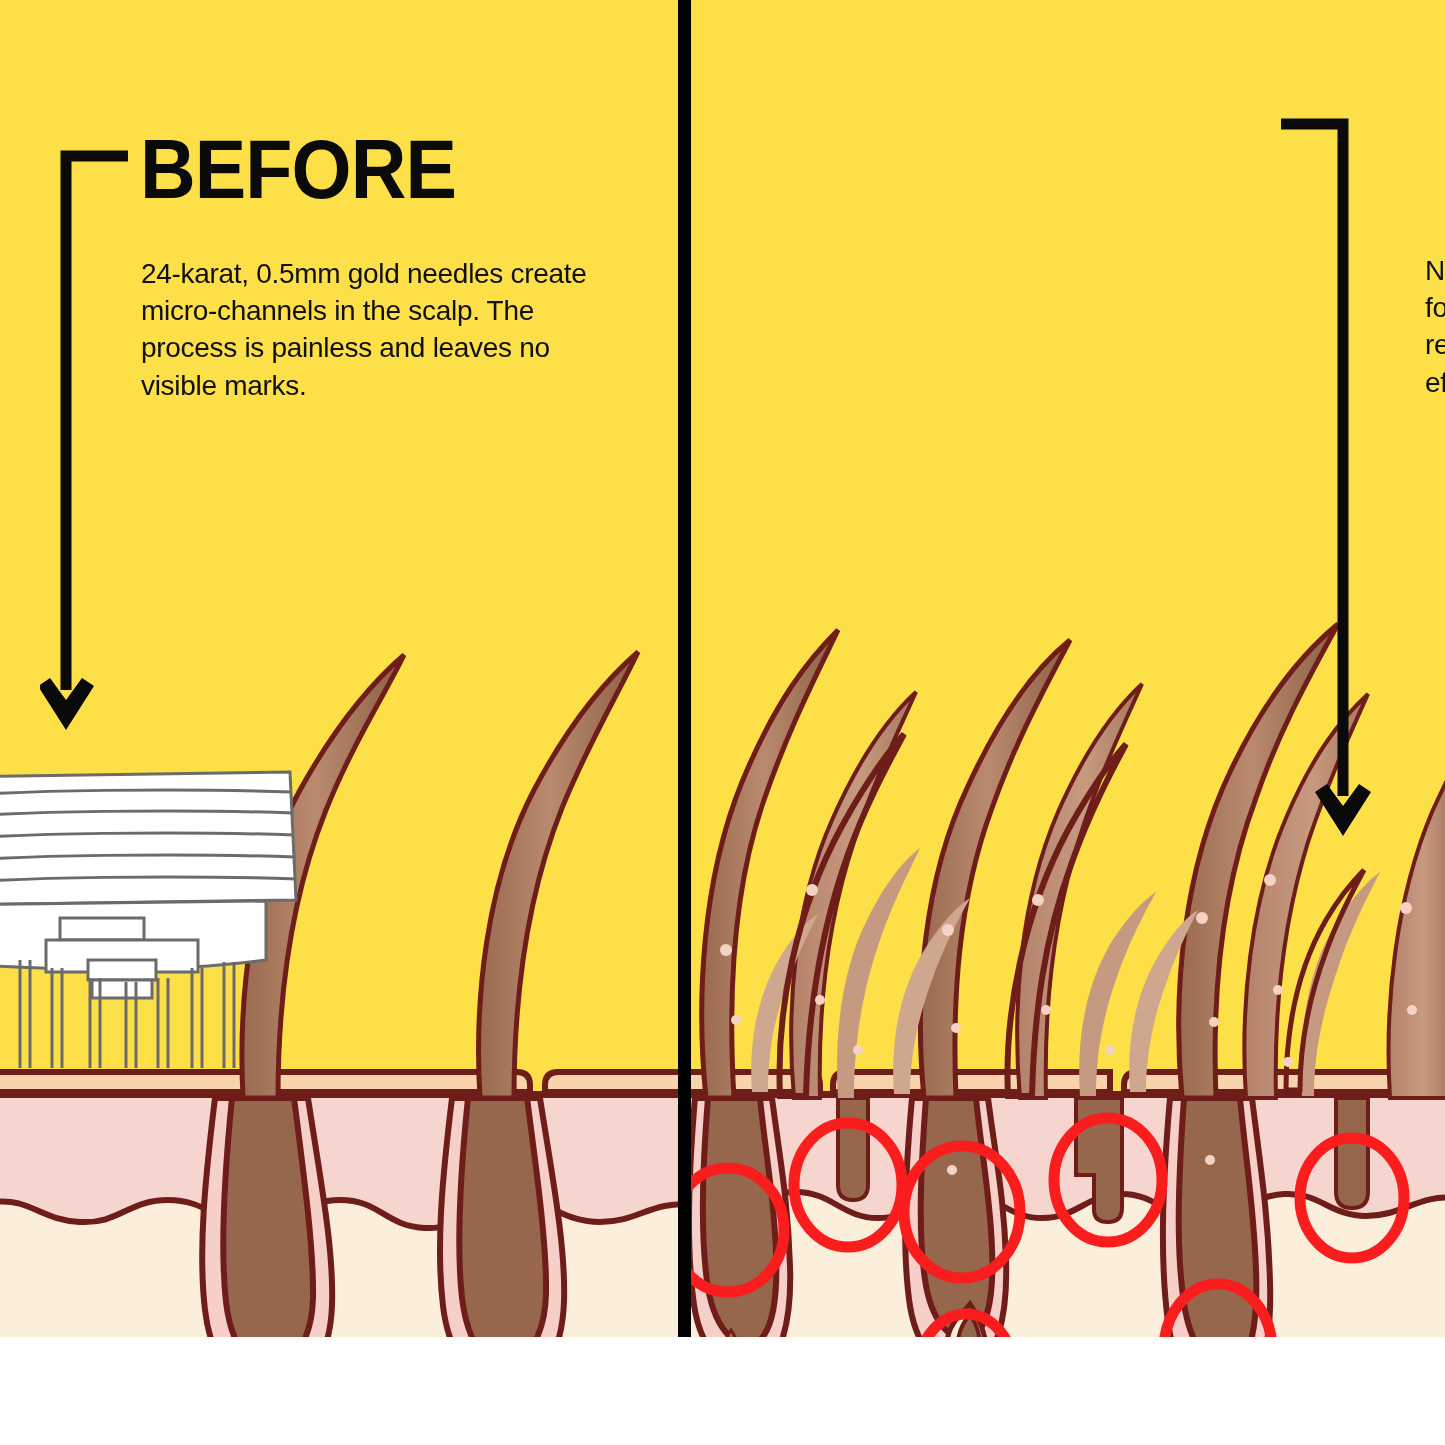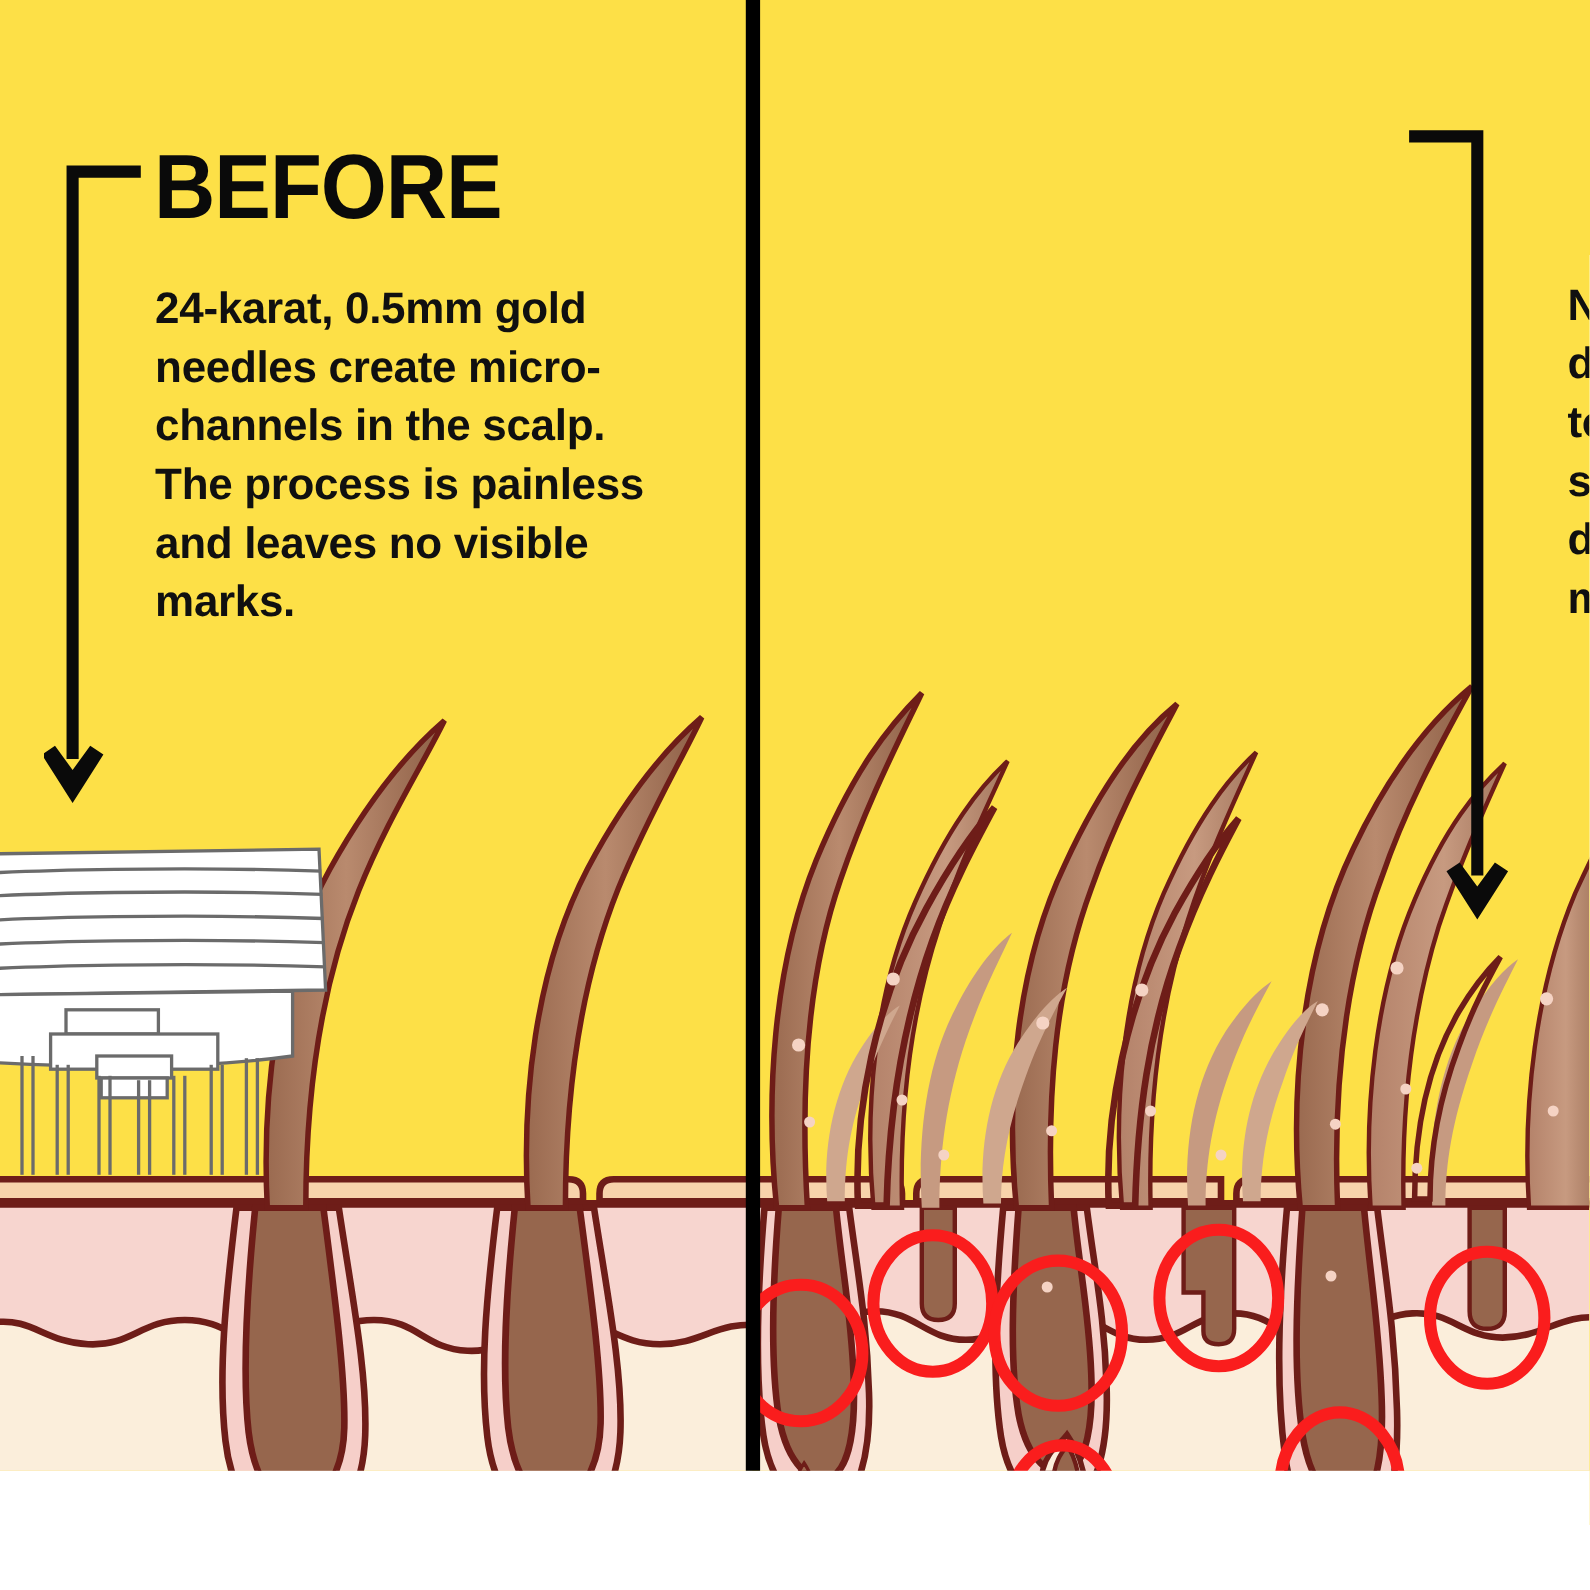--- a/index.html
+++ b/index.html
@@ -11,21 +11,21 @@
   #panel-before{left:0;width:684px;}
   #panel-after{left:690px;width:755px;}
 
   #divider{position:absolute;left:678px;top:0;width:13px;height:1445px;background:#000;z-index:60;}
 
   .title{position:absolute;font-weight:900;font-size:83px;letter-spacing:-1px;
          color:#0a0a0a;line-height:1;white-space:nowrap;
          transform:scaleX(0.93);transform-origin:left center;}
   #title-before{left:140px;top:128px;}
 
-  .body-text{position:absolute;font-size:40px;font-weight:700;color:#101010;
+  .body-text{position:absolute;font-size:28px;font-weight:400;color:#101010;
              line-height:1.33;letter-spacing:-0.3px;}
   #text-before{left:141px;top:255px;width:480px;}
   #text-after{left:735px;top:252px;width:545px;}
 
   .arrow-svg{position:absolute;z-index:55;}
   #arrow-left{left:40px;top:150px;}
   #arrow-right{left:1275px;top:118px;}
 
   .art{position:absolute;left:0;top:0;}
 </style>

